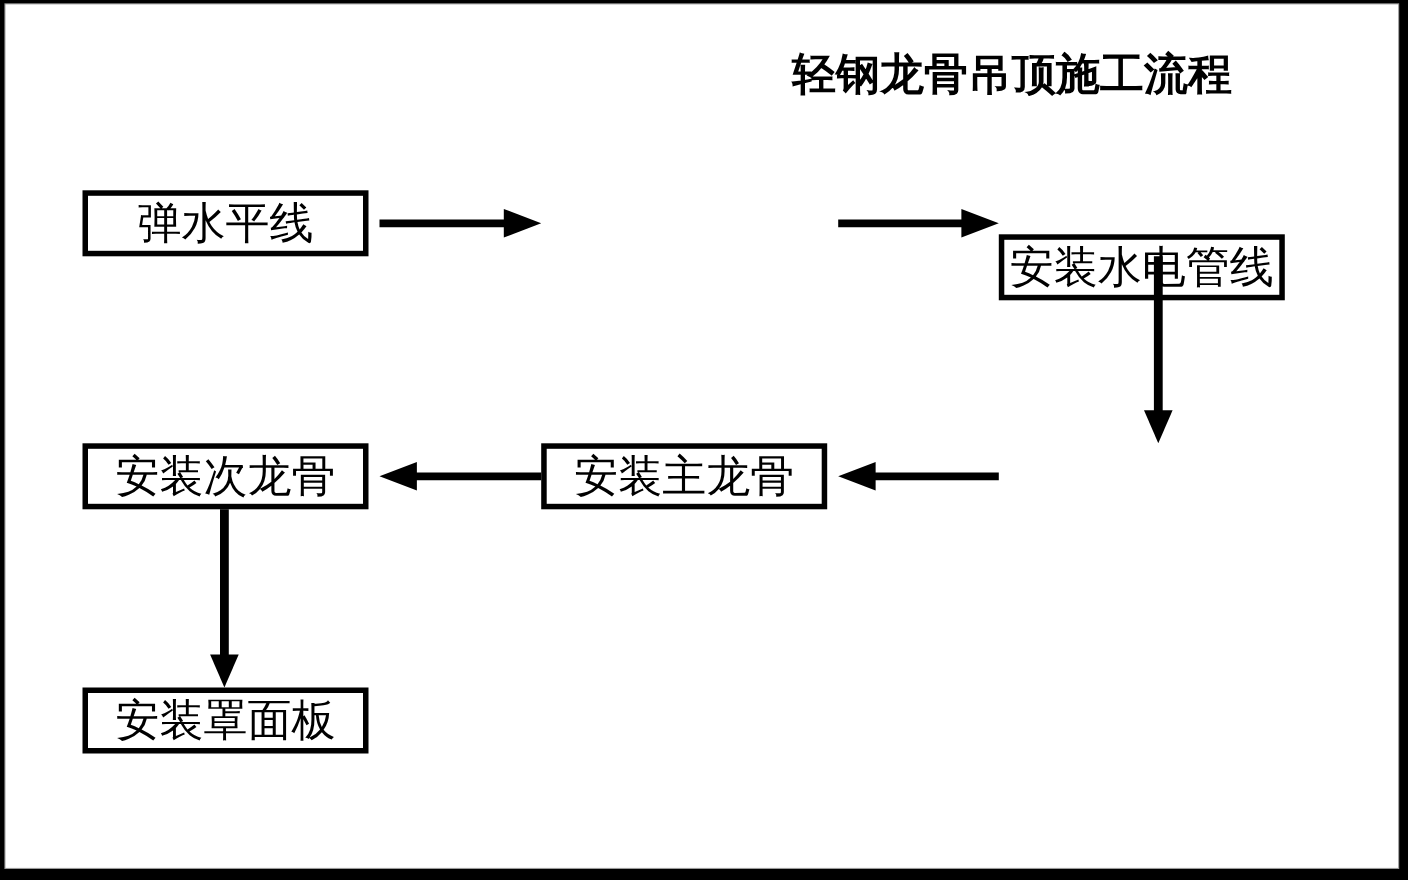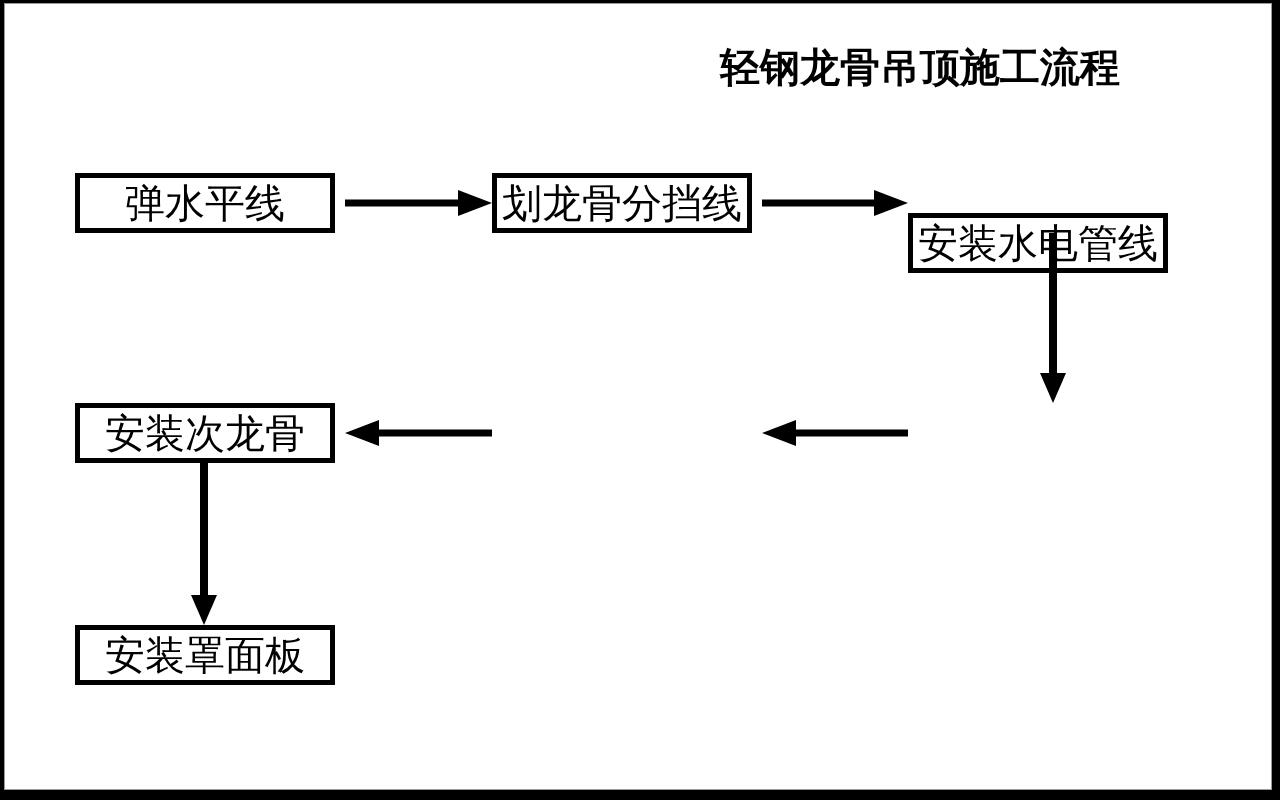--- a/index.html
+++ b/index.html
@@ -64,25 +64,25 @@
 <body>
 
 <div class="frame">
   <div class="canvas"></div>
 
   <div class="title">轻钢龙骨吊顶施工流程</div>
 
   <div class="node n1">
     <span>弹水平线</span>
   </div>
-  <div class="node n2">
-    <span>划龙骨分挡线</span>
-  </div>
   <div class="node n3">
     <span>安装水电管线</span>
+  </div>
+  <div class="node n5">
+    <span>安装主龙骨</span>
   </div>
   <div class="node n6">
     <span>安装次龙骨</span>
   </div>
   <div class="node n7">
     <span>安装罩面板</span>
   </div>
 
   <svg class="arrows" viewBox="0 0 1280 800" xmlns="http://www.w3.org/2000/svg">
 

